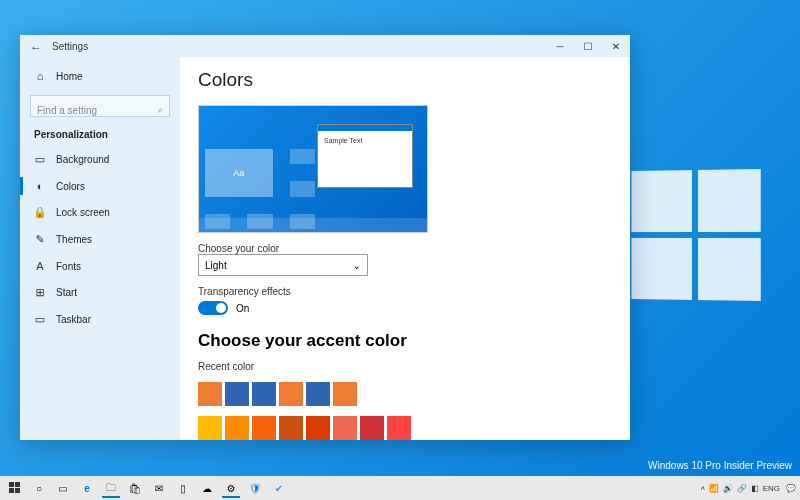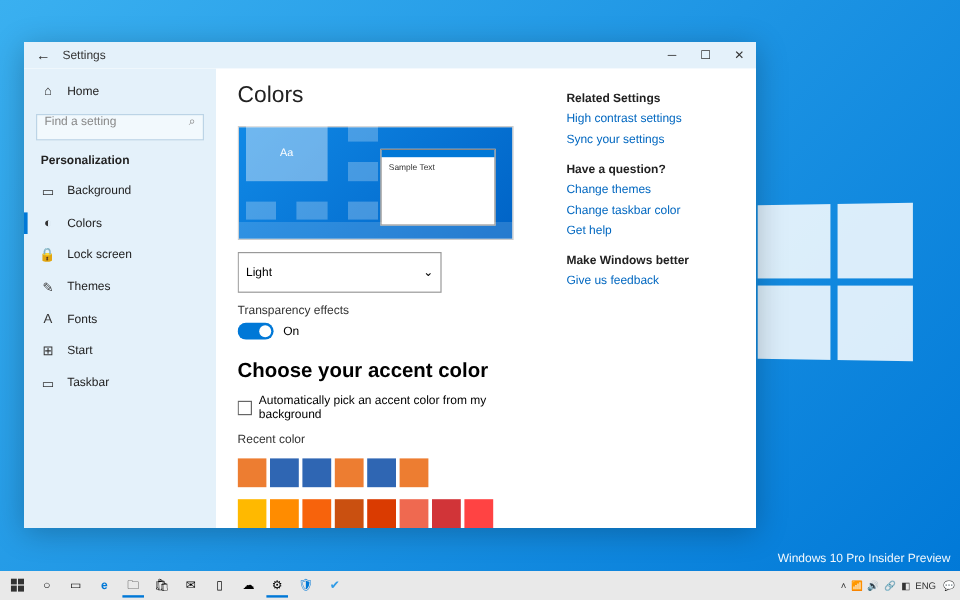--- a/index.html
+++ b/index.html
@@ -72,21 +72,21 @@
   }
   .side-item.active::before {
     content: ""; position: absolute; left: 0; top: 4px; bottom: 4px; width: 3px; background: #0078d7;
   }
   .side-icon { width: 12px; display: inline-flex; justify-content: center; color: #333; font-size: 11px; }
   .searchbox {
     margin: 6px 10px 8px 10px;
     height: 22px;
     border: 1px solid #bcd4e6;
     background: #f2f9fd;
-    display: flex; align-items: flex-start; justify-content: space-between;
+    display: flex; align-items: flex-end; justify-content: space-between;
     padding: 0 6px;
     font-size: 10px;
     color: #888;
   }
   .side-heading { font-weight: 600; font-size: 10px; padding: 4px 14px 6px; }
   
   .main {
     flex: 1;
     display: flex;
     padding: 12px 18px 0 18px;
@@ -96,32 +96,32 @@
   .content { flex: 1; overflow: hidden; display: flex; flex-direction: column; gap: 10px;}
   .content h1 { font-size: 19px; font-weight: 400; color: #222; }
   .preview {
     width: 230px; height: 130px;
     background: linear-gradient(135deg, #1089e6, #0063c6);
     position: relative;
     border: 1px solid #ccc;
     margin-top: 4px;
   }
   .preview .bar { position: absolute; bottom: 0; left: 0; right: 0; height: 14px; background: rgba(255,255,255,0.15);}
-  .preview .tiles { position: absolute; bottom: 16px; left: 6px; width: 110px; height: 80px; display: grid; grid-template-columns: repeat(3,1fr); grid-template-rows: repeat(3,1fr); gap: 17px;}
+  .preview .tiles { position: absolute; bottom: 3px; left: 6px; width: 110px; height: 80px; display: grid; grid-template-columns: repeat(3,1fr); grid-template-rows: repeat(3,1fr); gap: 17px;}
   .preview .tiles div { background: rgba(255,255,255,0.25);}
   .preview .tiles .big { grid-column: span 2; grid-row: span 2; background: rgba(255,255,255,0.4); display:flex; align-items:center; justify-content:center; color:#fff; font-size:9px;}
   .preview .win { position: absolute; top: 18px; right: 14px; width: 96px; height: 64px; background: #fff; border: 1px solid #888;}
   .preview .win::before { content:""; position:absolute; top:0; left:0; right:0; height:6px; background:#0078d7;}
   .preview .win .st { position:absolute; top:12px; left:6px; font-size:7px; color:#333;}
   .label { font-size: 10px; color: #333; }
   .dropdown {
     width: 170px; height: 22px;
     border: 1px solid #999;
     display: flex; align-items: center; justify-content: space-between;
-    padding: 16px 6px; font-size: 10px;
+    padding: 4px 6px; font-size: 10px;
     cursor: pointer;
   }
   .toggle-row { display: flex; align-items: center; gap: 8px; font-size: 10px; margin-top: 4px;}
   .toggle {
     width: 30px; height: 14px; border-radius: 7px; background: #0078d7; position: relative; cursor: pointer;
   }
   .toggle::after { content:""; position:absolute; right:2px; top:2px; width:10px; height:10px; border-radius:50%; background:#fff;}
   .section-h { font-size: 17px; font-weight: 600; margin-top: 6px; }
   .check-row { display: flex; align-items: center; gap: 6px; font-size: 10px; }
   .check-row .box { width: 12px; height: 12px; border: 1px solid #666; cursor:pointer;}
@@ -234,40 +234,37 @@
                 <div></div>
                 <div></div>
             </div>
             <div class="win">
               <span class="st">Sample Text</span>
             </div>
             <div class="bar"></div>
           </div>
 
           <div>
+            <div class="label">Choose your color</div>
             <div class="dropdown">
               <span>Light</span>
               <span>⌄</span>
             </div>
           </div>
 
           <div>
             <div class="label">Transparency effects</div>
             <div class="toggle-row">
               <div class="toggle"></div>
               <span>On</span>
             </div>
           </div>
 
           <div class="section-h">Choose your accent color</div>
 
-          <div class="check-row">
-            <div class="box"></div>
-            <span>Automatically pick an accent color from my background</span>
-          </div>
 
           <div class="label">Recent color</div>
           <div class="swatches" id="recent-sw">
               <div class="swatch" style="background: rgb(237, 125, 49);"></div>
               <div class="swatch" style="background: rgb(47, 102, 179);"></div>
               <div class="swatch" style="background: rgb(47, 102, 179);"></div>
               <div class="swatch" style="background: rgb(237, 125, 49);"></div>
               <div class="swatch" style="background: rgb(47, 102, 179);"></div>
               <div class="swatch" style="background: rgb(237, 125, 49);"></div>
             </div>
@@ -277,33 +274,20 @@
               <div class="swatch" style="background: rgb(255, 140, 0);"></div>
               <div class="swatch" style="background: rgb(247, 99, 12);"></div>
               <div class="swatch" style="background: rgb(202, 80, 16);"></div>
               <div class="swatch" style="background: rgb(218, 59, 1);"></div>
               <div class="swatch" style="background: rgb(239, 105, 80);"></div>
               <div class="swatch" style="background: rgb(209, 52, 56);"></div>
               <div class="swatch" style="background: rgb(255, 67, 67);"></div>
             </div>
         </div>
 
-        <div class="rightpanel">
-          <div class="rh">Related Settings</div>
-          <a>High contrast settings</a>
-          <a>Sync your settings</a>
-
-          <div class="rh">Have a question?</div>
-          <a>Change themes</a>
-          <a>Change taskbar color</a>
-          <a>Get help</a>
-
-          <div class="rh">Make Windows better</div>
-          <a>Give us feedback</a>
-        </div>
       </div>
     </div>
   </div>
 
   <div class="taskbar">
     <div class="tb-left">
       <div class="tb-item">
         <svg width="12" height="12" viewBox="0 0 12 12">
             <rect width="5" height="5" fill="#333"></rect>
             <rect x="6" width="5" height="5" fill="#333"></rect>

